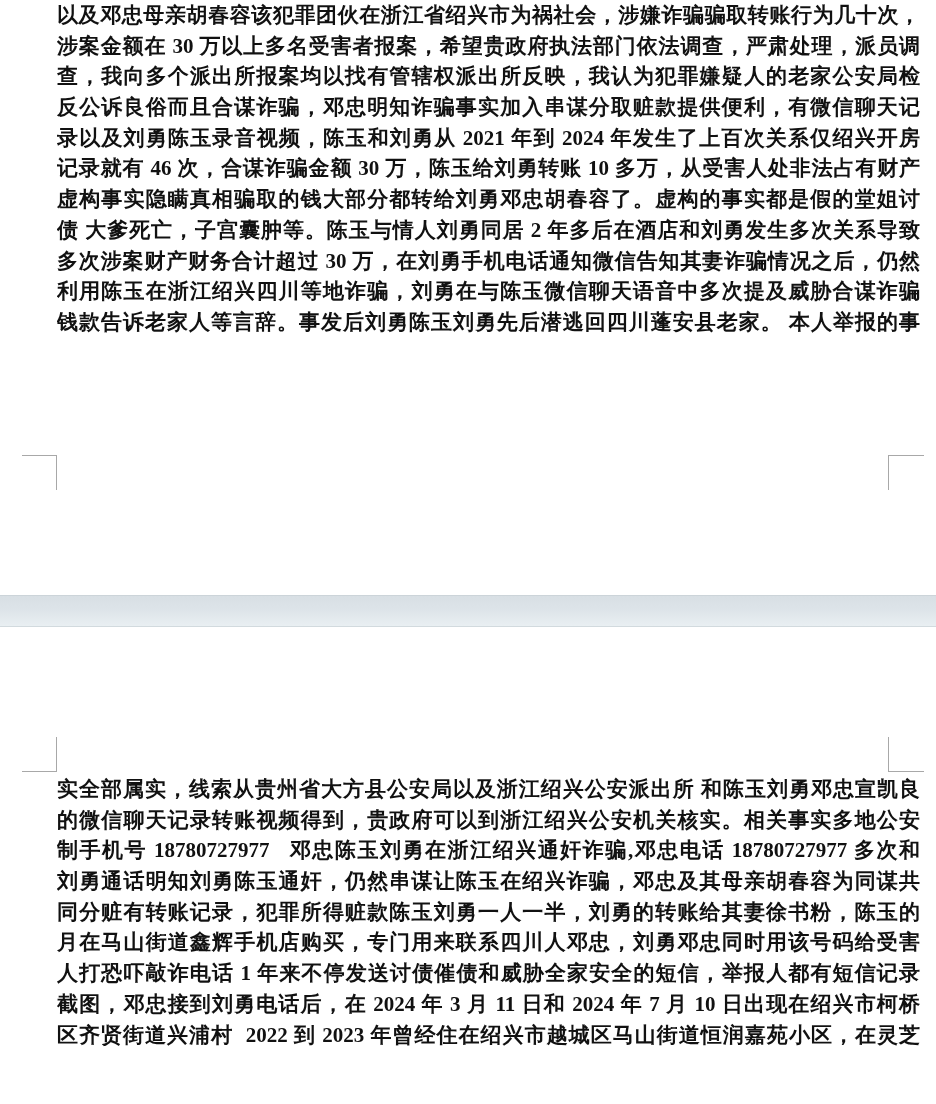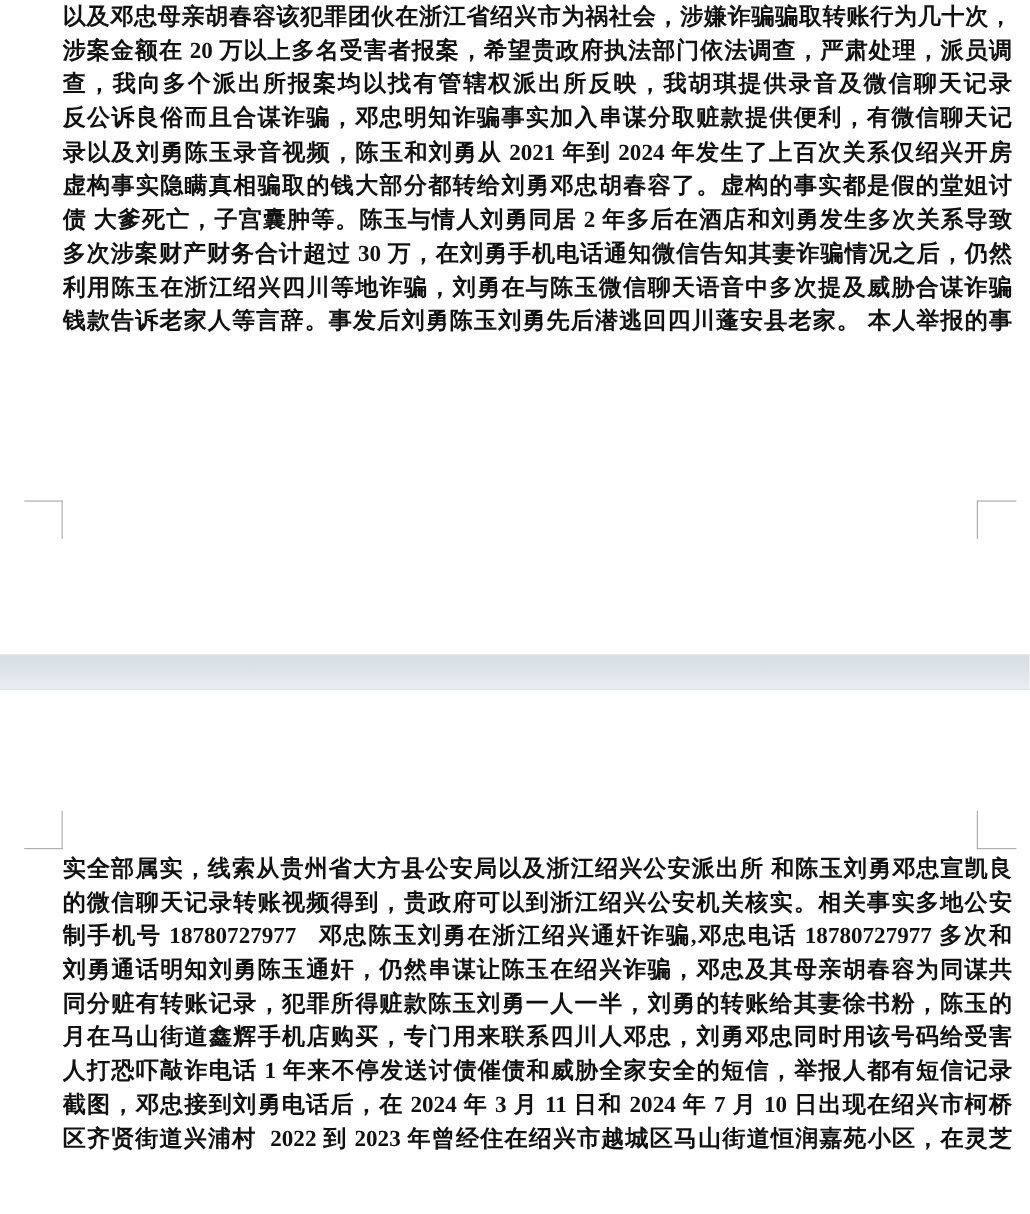--- a/index.html
+++ b/index.html
@@ -65,24 +65,25 @@
   .crop-mark.p2-left  { left: 22px;  top: 737px; border-bottom: 1px solid #a8a8a8; border-right: 1px solid #a8a8a8; }
   .crop-mark.p2-right { left: 888px; top: 737px; border-bottom: 1px solid #a8a8a8; border-left: 1px solid #a8a8a8;  width: 36px; }
 </style>
 </head>
 <body>
 
 <div class="doc-surface">
 
   <div id="page1-text" class="text-block">
       <div class="tline">以及邓忠母亲胡春容该犯罪团伙在浙江省绍兴市为祸社会，涉嫌诈骗骗取转账行为几十次，</div>
-      <div class="tline">涉案金额在 20 万以上多名受害者报案，希望贵政府执法部门依法调查，严肃处理，派员调</div>
-      <div class="tline">查，我向多个派出所报案均以找有管辖权派出所反映，我胡琪提供录音及微信聊天记录</div>
+      <div class="tline">涉案金额在 30 万以上多名受害者报案，希望贵政府执法部门依法调查，严肃处理，派员调</div>
+      <div class="tline">查，我向多个派出所报案均以找有管辖权派出所反映，我认为犯罪嫌疑人的老家公安局检</div>
       <div class="tline">反公诉良俗而且合谋诈骗，邓忠明知诈骗事实加入串谋分取赃款提供便利，有微信聊天记</div>
       <div class="tline">录以及刘勇陈玉录音视频，陈玉和刘勇从 2021 年到 2024 年发生了上百次关系仅绍兴开房</div>
+      <div class="tline">记录就有 46 次，合谋诈骗金额 30 万，陈玉给刘勇转账 10 多万，从受害人处非法占有财产</div>
       <div class="tline">虚构事实隐瞒真相骗取的钱大部分都转给刘勇邓忠胡春容了。虚构的事实都是假的堂姐讨</div>
       <div class="tline">债&nbsp;大爹死亡，子宫囊肿等。陈玉与情人刘勇同居 2 年多后在酒店和刘勇发生多次关系导致</div>
       <div class="tline">多次涉案财产财务合计超过 30 万，在刘勇手机电话通知微信告知其妻诈骗情况之后，仍然</div>
       <div class="tline">利用陈玉在浙江绍兴四川等地诈骗，刘勇在与陈玉微信聊天语音中多次提及威胁合谋诈骗</div>
       <div class="tline">钱款告诉老家人等言辞。事发后刘勇陈玉刘勇先后潜逃回四川蓬安县老家。&nbsp;本人举报的事</div>
     </div>
 
   <div class="crop-mark p1-left"></div>
   <div class="crop-mark p1-right"></div>
 

